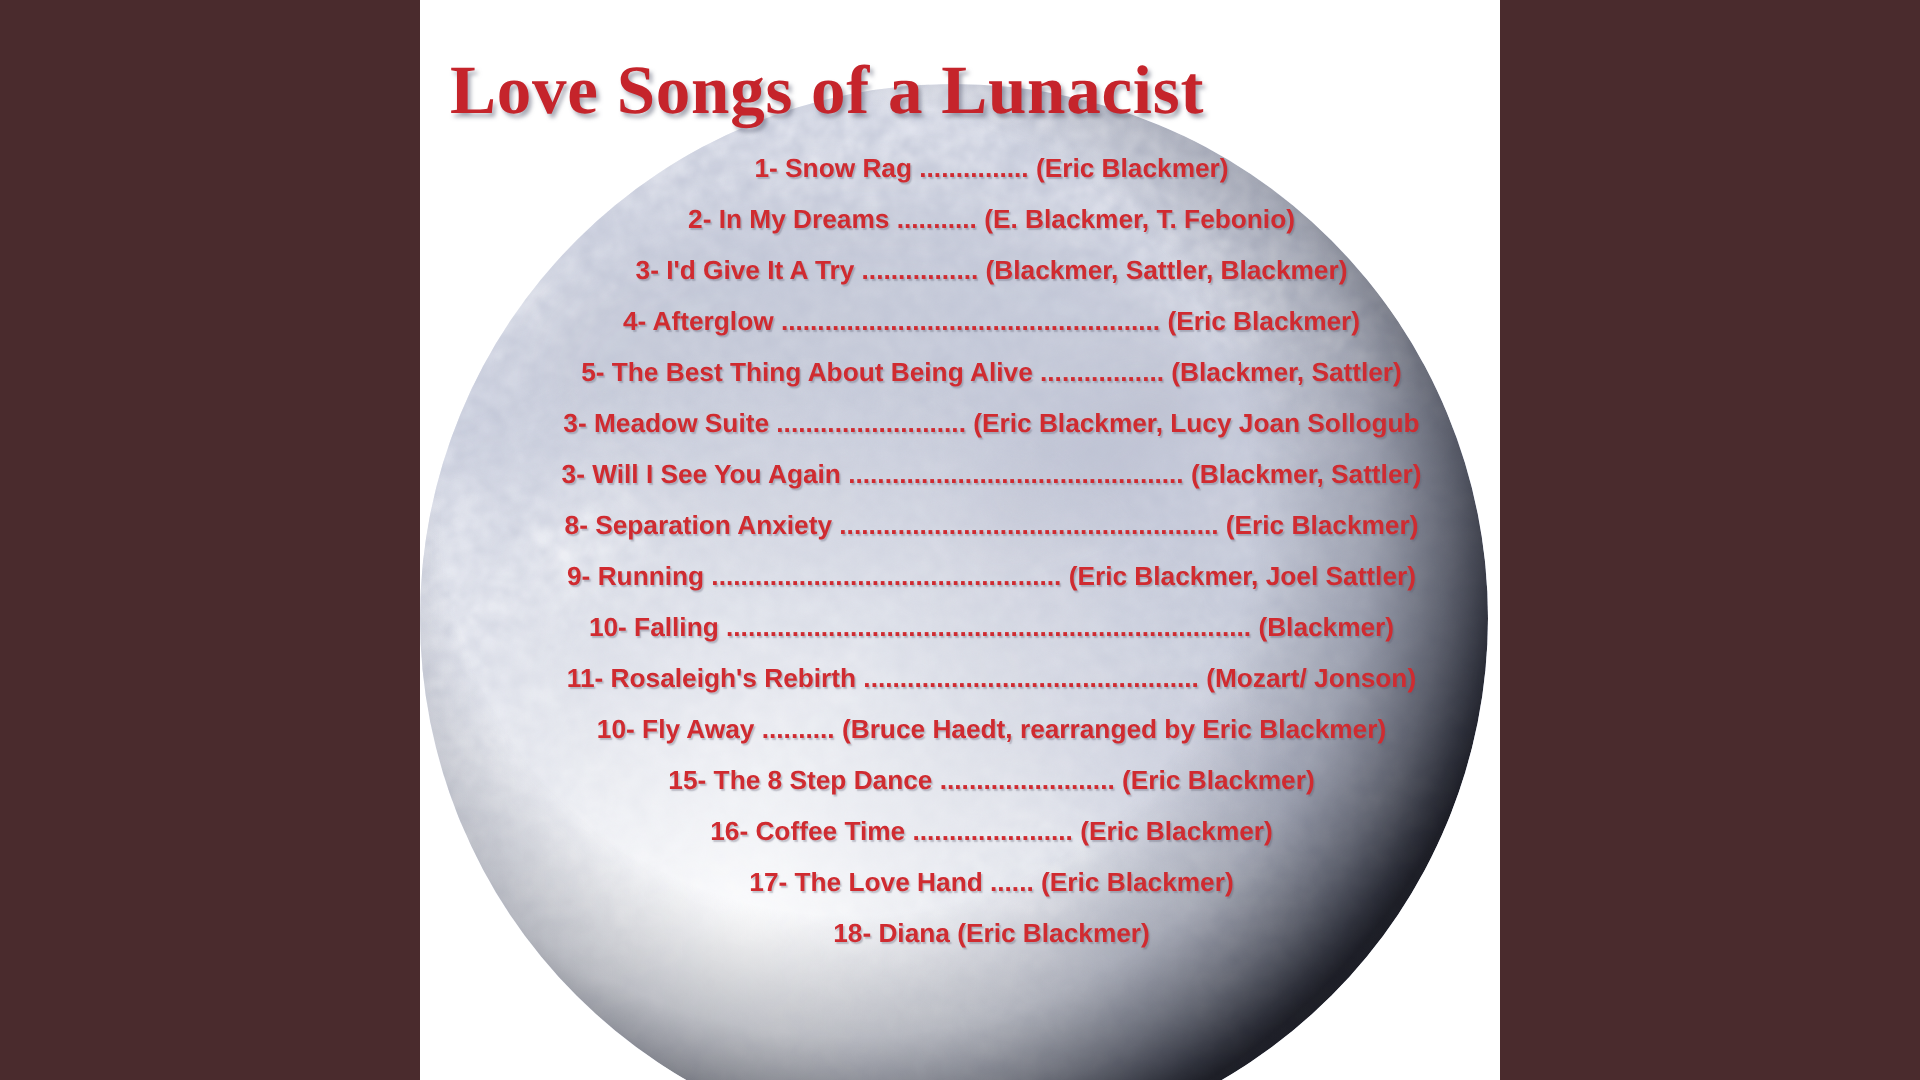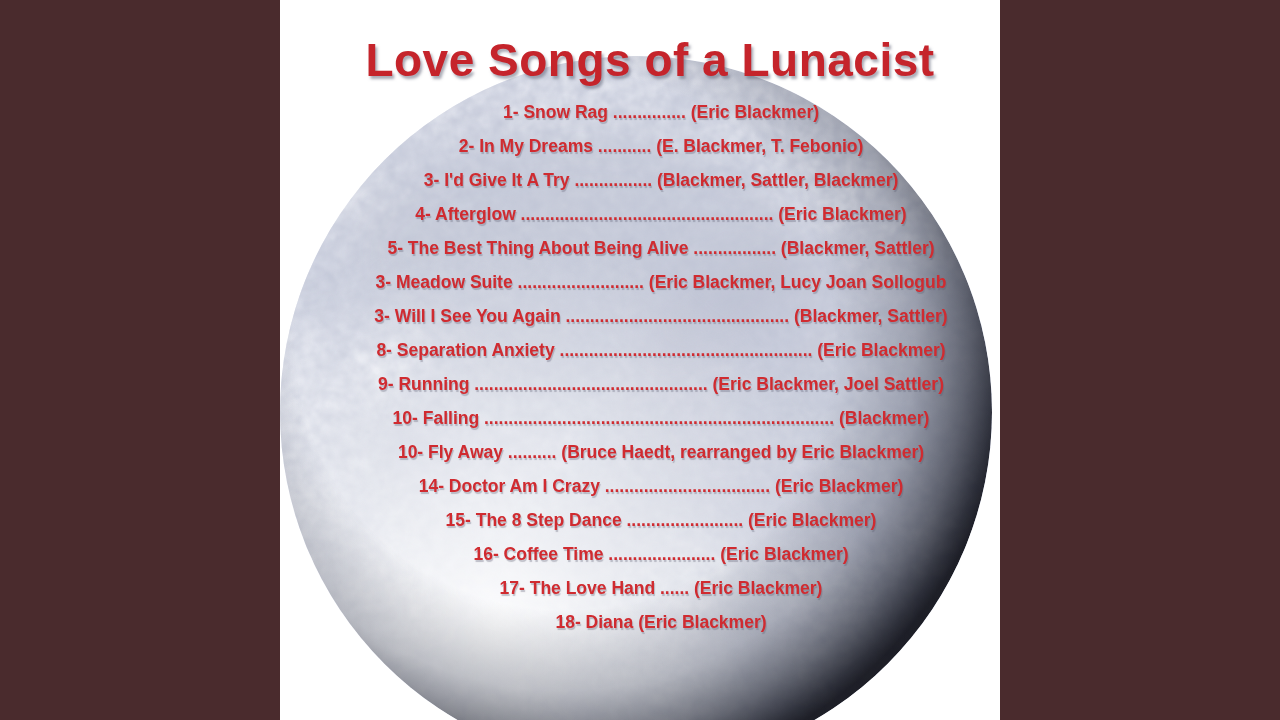--- a/index.html
+++ b/index.html
@@ -29,22 +29,22 @@
     position:absolute;left:280px;top:0;width:720px;height:720px;
     background:var(--album-bg);
     overflow:hidden;
   }
   .moon{
     position:absolute;left:0;top:0;width:720px;height:720px;
     display:block;
   }
   .album-title{
     position:absolute;top:33px;left:0;right:0;
-    text-align:center;
-    font-family:Liberation Sans, sans-serif;
+    text-align:left;
+    font-family:Liberation Serif, serif;
     font-weight:700;
     font-size:46px;
     letter-spacing:0.5px;
     color:var(--title-red);
     text-shadow:2px 3px 3px rgba(96,100,120,0.55);
     white-space:nowrap;
     margin-left:20px;
   }
   .track-list{
     position:absolute;top:95px;left:0;right:0;padding-left:42px;
@@ -119,22 +119,22 @@
         <div class="track-line">1- Snow Rag ............... (Eric Blackmer)</div>
         <div class="track-line">2- In My Dreams ........... (E. Blackmer, T. Febonio)</div>
         <div class="track-line">3- I'd Give It A Try ................ (Blackmer, Sattler, Blackmer)</div>
         <div class="track-line">4- Afterglow .................................................... (Eric Blackmer)</div>
         <div class="track-line">5- The Best Thing About Being Alive ................. (Blackmer, Sattler)</div>
         <div class="track-line">3- Meadow Suite .......................... (Eric Blackmer, Lucy Joan Sollogub</div>
         <div class="track-line">3- Will I See You Again .............................................. (Blackmer, Sattler)</div>
         <div class="track-line">8- Separation Anxiety .................................................... (Eric Blackmer)</div>
         <div class="track-line">9- Running ................................................ (Eric Blackmer, Joel Sattler)</div>
         <div class="track-line">10- Falling ........................................................................ (Blackmer)</div>
+        <div class="track-line">11- Rosaleigh's Rebirth .............................................. (Mozart/ Jonson)</div>
         <div class="track-line">10- Fly Away .......... (Bruce Haedt, rearranged by Eric Blackmer)</div>
-        <div class="track-line">14- Doctor Am I Crazy .................................. (Eric Blackmer)</div>
         <div class="track-line">15- The 8 Step Dance ........................ (Eric Blackmer)</div>
         <div class="track-line">16- Coffee Time ...................... (Eric Blackmer)</div>
         <div class="track-line">17- The Love Hand ...... (Eric Blackmer)</div>
         <div class="track-line">18- Diana (Eric Blackmer)</div>
       </div>
   </div>
 
   <div class="letterbox right"></div>
 </div>
 

